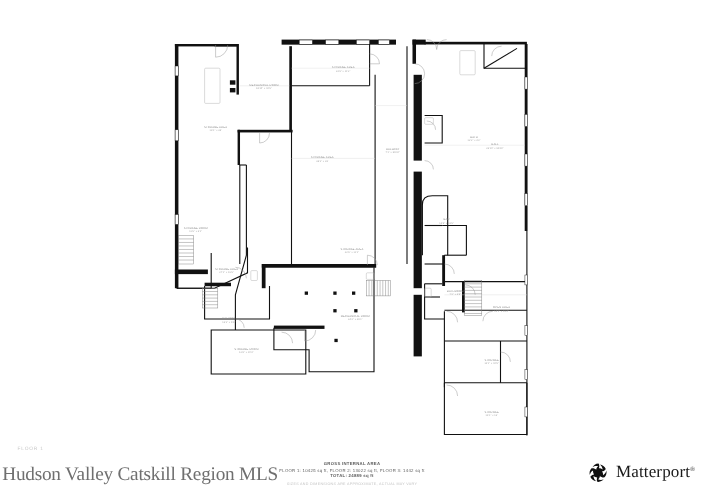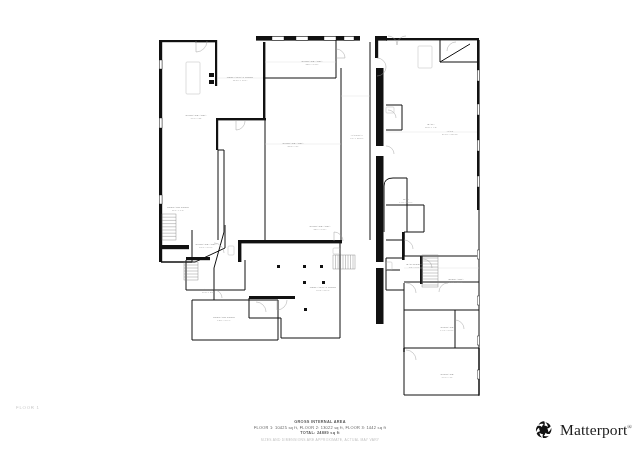--- a/index.html
+++ b/index.html
@@ -423,20 +423,21 @@
           </g>
         </g>
 
     </svg>
   </div>
 
   <div id="footer">
 
     <div id="floor-tag">FLOOR 1</div>
 
+    <div id="mls-name">Hudson Valley Catskill Region MLS</div>
 
     <div id="area-block">
       <div class="ln ttl">GROSS INTERNAL AREA</div>
       <div class="ln">FLOOR 1: 10425 sq ft, FLOOR 2: 13022 sq ft, FLOOR 3: 1442 sq ft</div>
       <div class="ln ttl">TOTAL: 24889 sq ft</div>
       <div class="ln disc">SIZES AND DIMENSIONS ARE APPROXIMATE, ACTUAL MAY VARY</div>
     </div>
 
     <div id="brand">
       <span class="mark">

